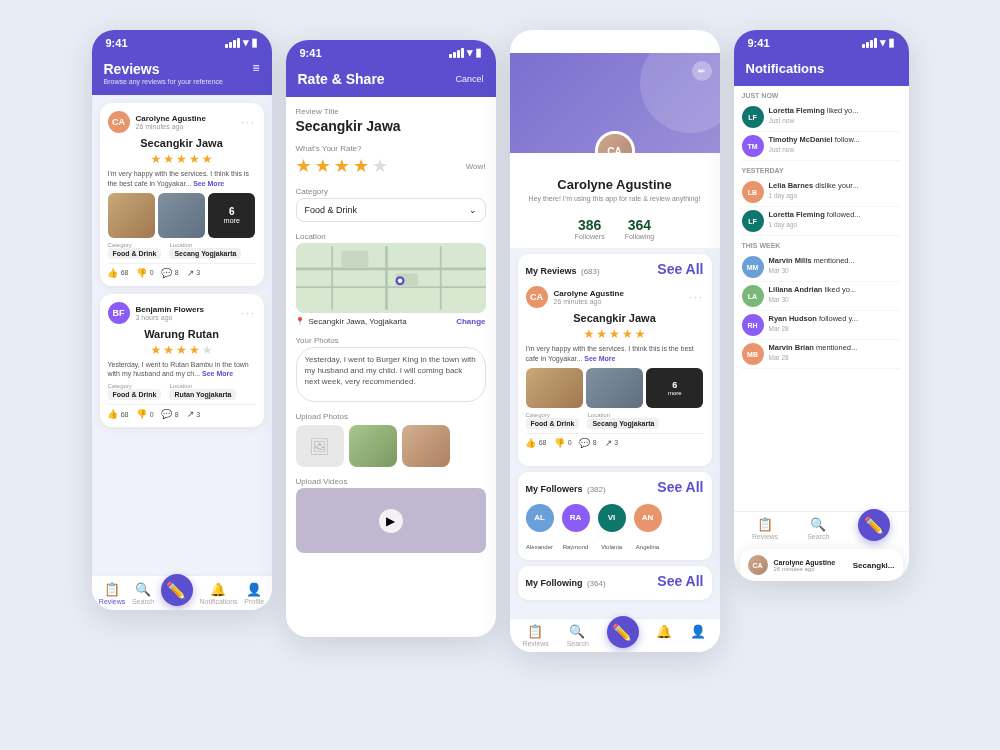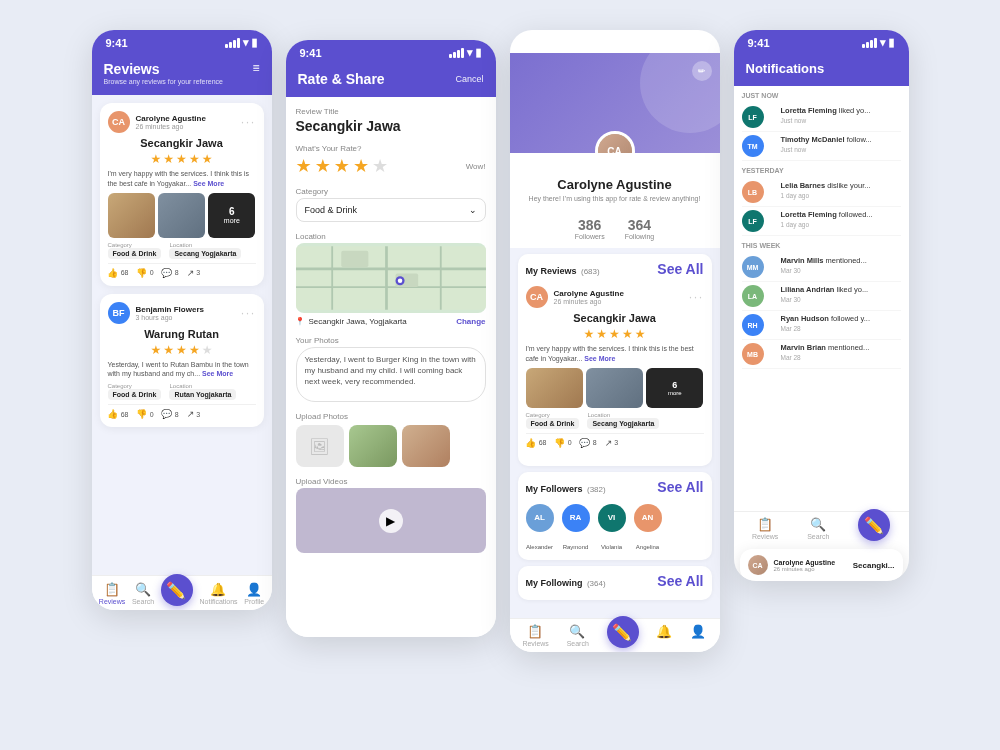--- a/index.html
+++ b/index.html
@@ -156,48 +156,48 @@
       position: absolute; top: 8px; right: 8px;
       background: rgba(255,255,255,0.3); border-radius: 50%;
       width: 20px; height: 20px; display: flex; align-items: center; justify-content: center;
       color: #fff; font-size: 9px;
     }
     .profile-info { text-align: center; padding: 24px 10px 6px; }
     .profile-name { font-size: 13px; font-weight: 700; color: #222; }
     .profile-bio { font-size: 7px; color: #888; margin-top: 2px; line-height: 1.3; }
     .stats-row { display: flex; justify-content: center; gap: 20px; margin: 8px 0; }
     .stat-item { text-align: center; }
-    .stat-num { font-size: 14px; font-weight: 700; color: #737373; }
+    .stat-num { font-size: 14px; font-weight: 700; color: #14532d; }
     .stat-label { font-size: 7px; color: #888; }
     .phone-3 .content { background: #f0f2fb; padding: 6px 8px; height: 390px; overflow-y: auto; }
     .section-header { display: flex; justify-content: space-between; align-items: center; margin-bottom: 4px; }
     .section-title { font-size: 9px; font-weight: 700; color: #222; }
     .section-count { font-size: 8px; color: #888; }
     .see-all { font-size: 14px; color: #5b4fcf; font-weight: 600; cursor: pointer; }
     .followers-row { display: flex; gap: 8px; padding: 4px 0; }
     .follower-item { display: flex; flex-direction: column; align-items: center; gap: 12px; }
     .follower-avatar { width: 28px; height: 28px; border-radius: 50%; overflow: hidden; }
     .follower-name { font-size: 6px; color: #555; text-align: center; }
     .phone-3 .bottom-nav { background: #fff; display: flex; padding: 5px 4px 4px; justify-content: space-around; border-top: 1px solid #eee; }
 
     
     .phone-4 { width: 175px; }
     .phone-4 .content { background: #fff; padding: 6px 8px; overflow-y: auto; height: 440px; }
     .notif-group { margin-bottom: 6px; }
     .notif-group-label { font-size: 7px; color: #999; font-weight: 700; text-transform: uppercase; margin-bottom: 4px; }
-    .notif-item { display: flex; gap: 17px; align-items: flex-start; padding: 3px 0; border-bottom: 1px solid #f5f5f5; }
+    .notif-item { display: flex; gap: 5px; align-items: flex-start; padding: 3px 0; border-bottom: 1px solid #f5f5f5; }
     .notif-text { font-size: 7.5px; color: #333; line-height: 1.3; }
     .notif-time { font-size: 6.5px; color: #aaa; margin-top: 1px; }
     .notif-avatar { width: 22px; height: 22px; border-radius: 50%; overflow: hidden; flex-shrink: 0; }
     .phone-4 .bottom-nav { background: #fff; display: flex; padding: 5px 4px 4px; justify-content: space-around; border-top: 1px solid #eee; }
 
     
     .bg-purple { background: #7b6fd0; }
     .bg-orange { background: #e8956b; }
-    .bg-teal { background: #3b82f6; }
+    .bg-teal { background: #8b5cf6; }
     .bg-pink { background: #0f766e; }
     .bg-blue { background: #6a9fd8; }
     .bg-green { background: #7ab87a; }
 
     
     .map-svg { width: 100%; height: 100%; }
 
     
     .food-img-1 { background: linear-gradient(135deg, #c8a878, #a07850); }
     .food-img-2 { background: linear-gradient(135deg, #8090a0, #607080); }

